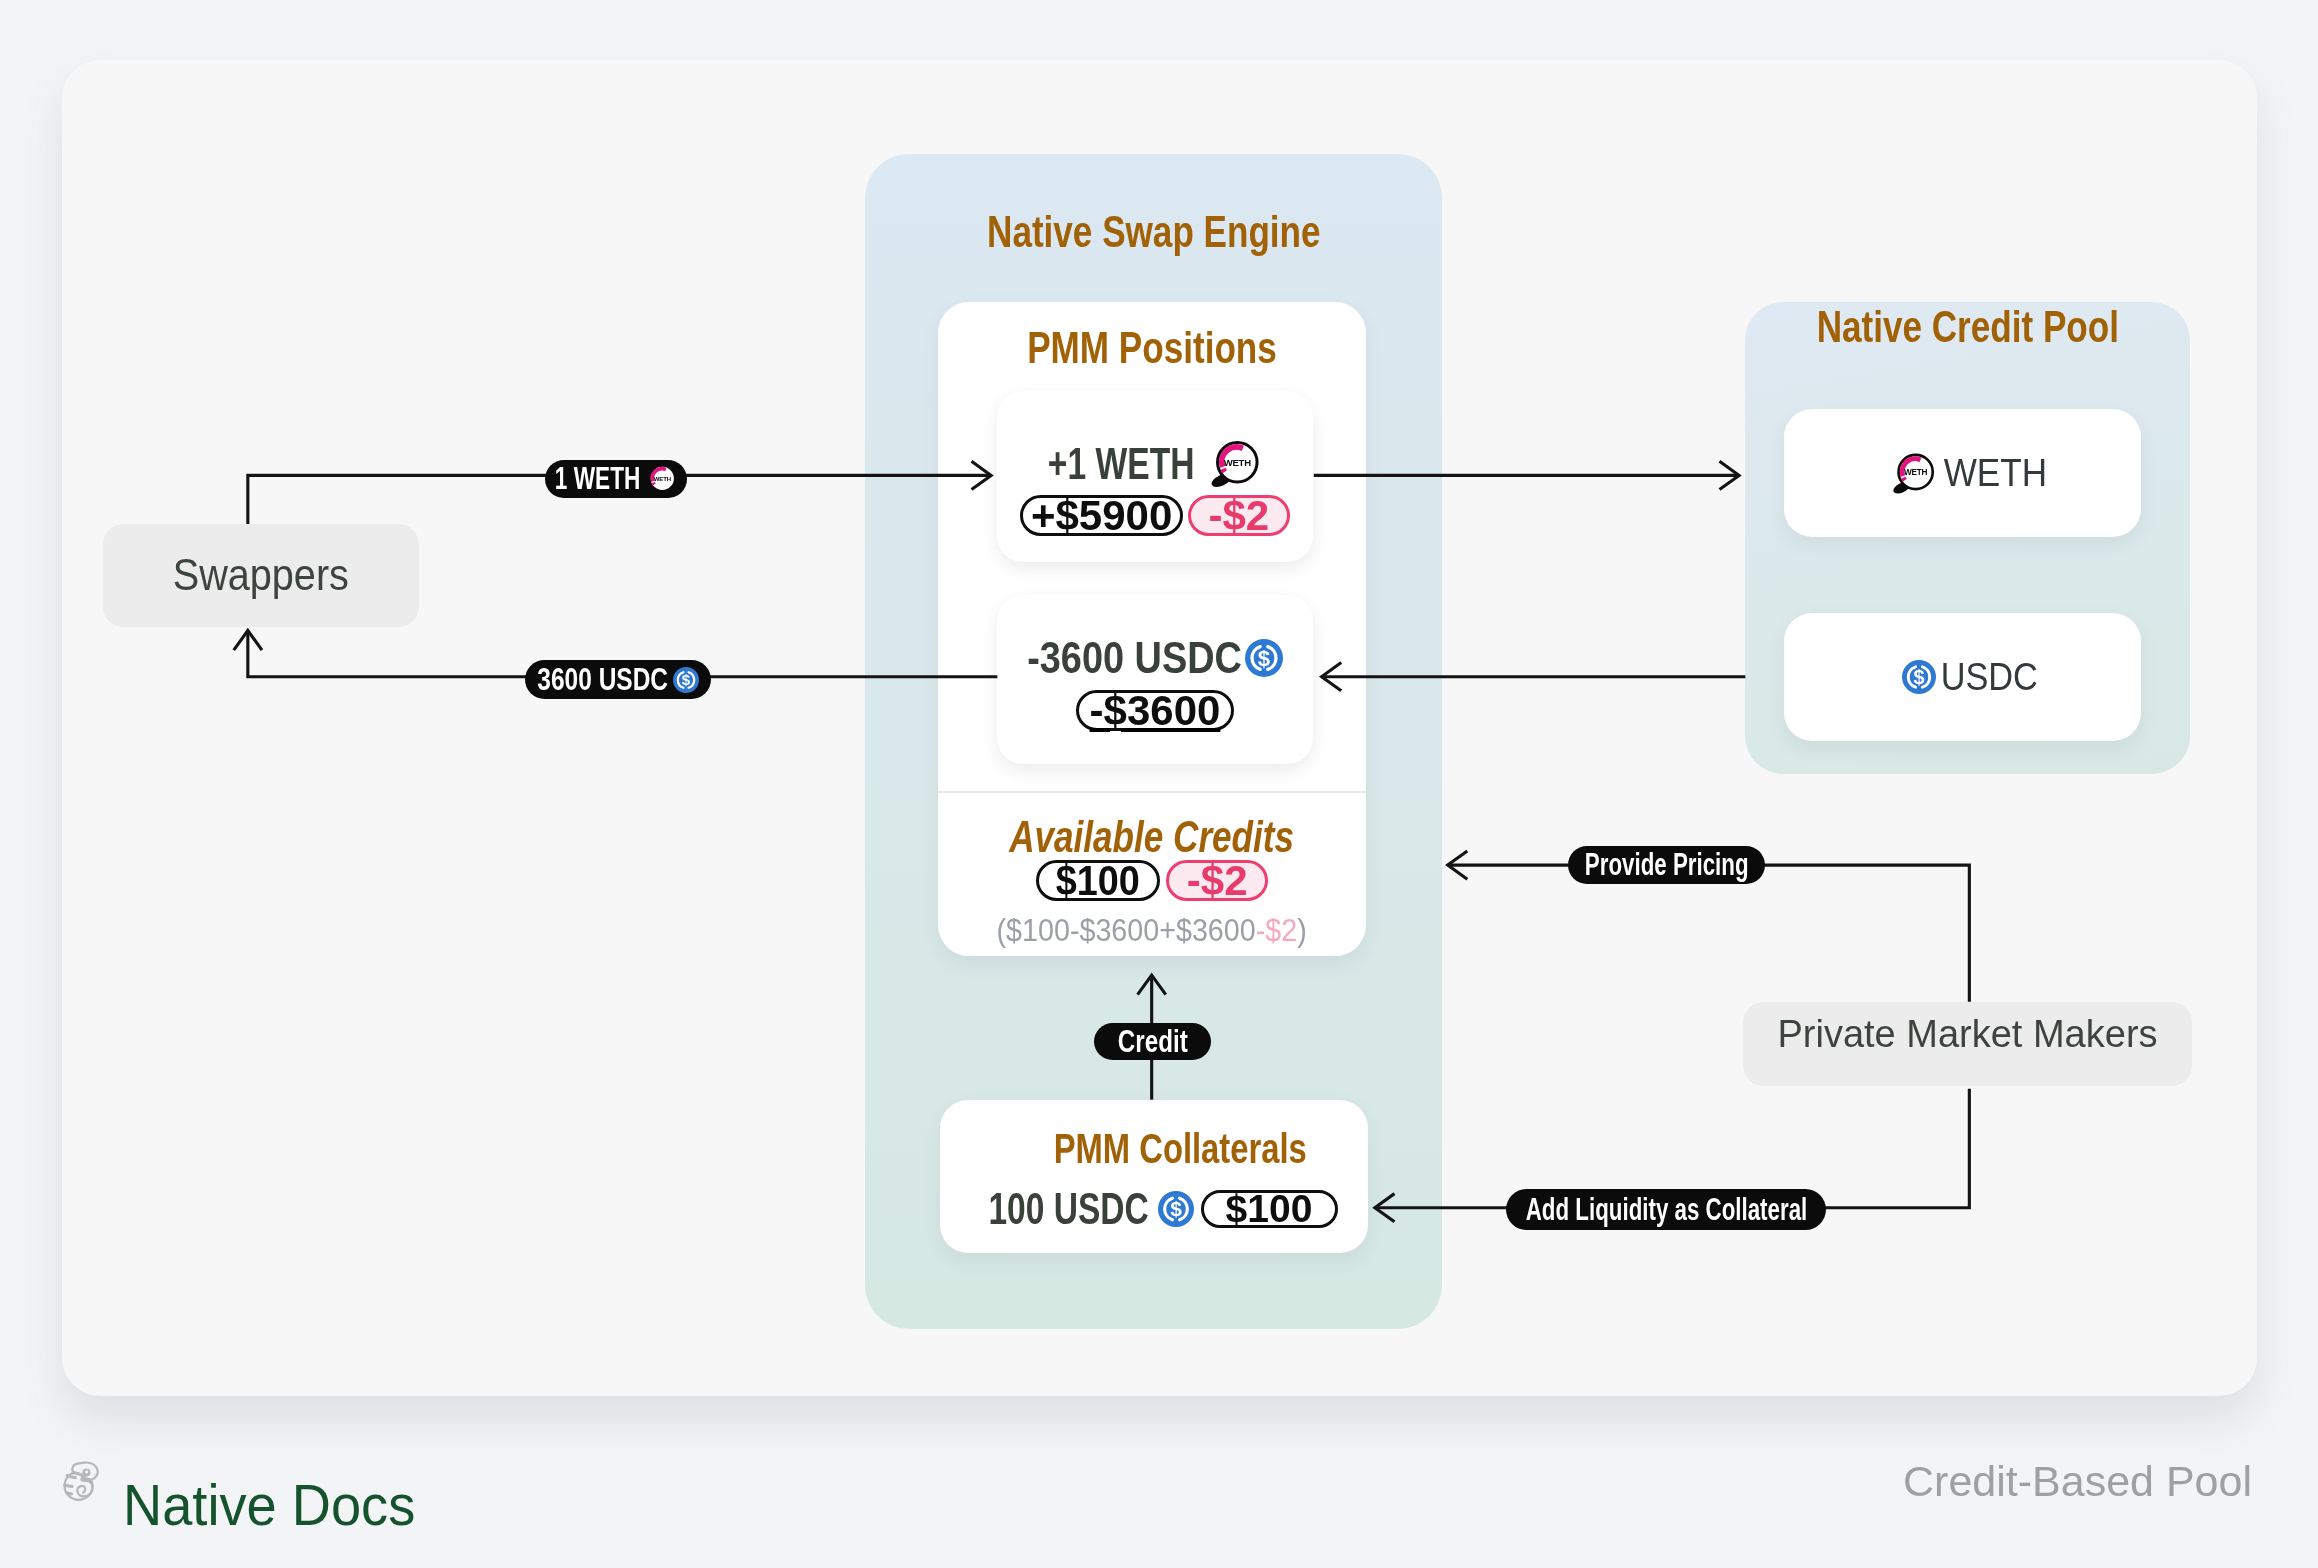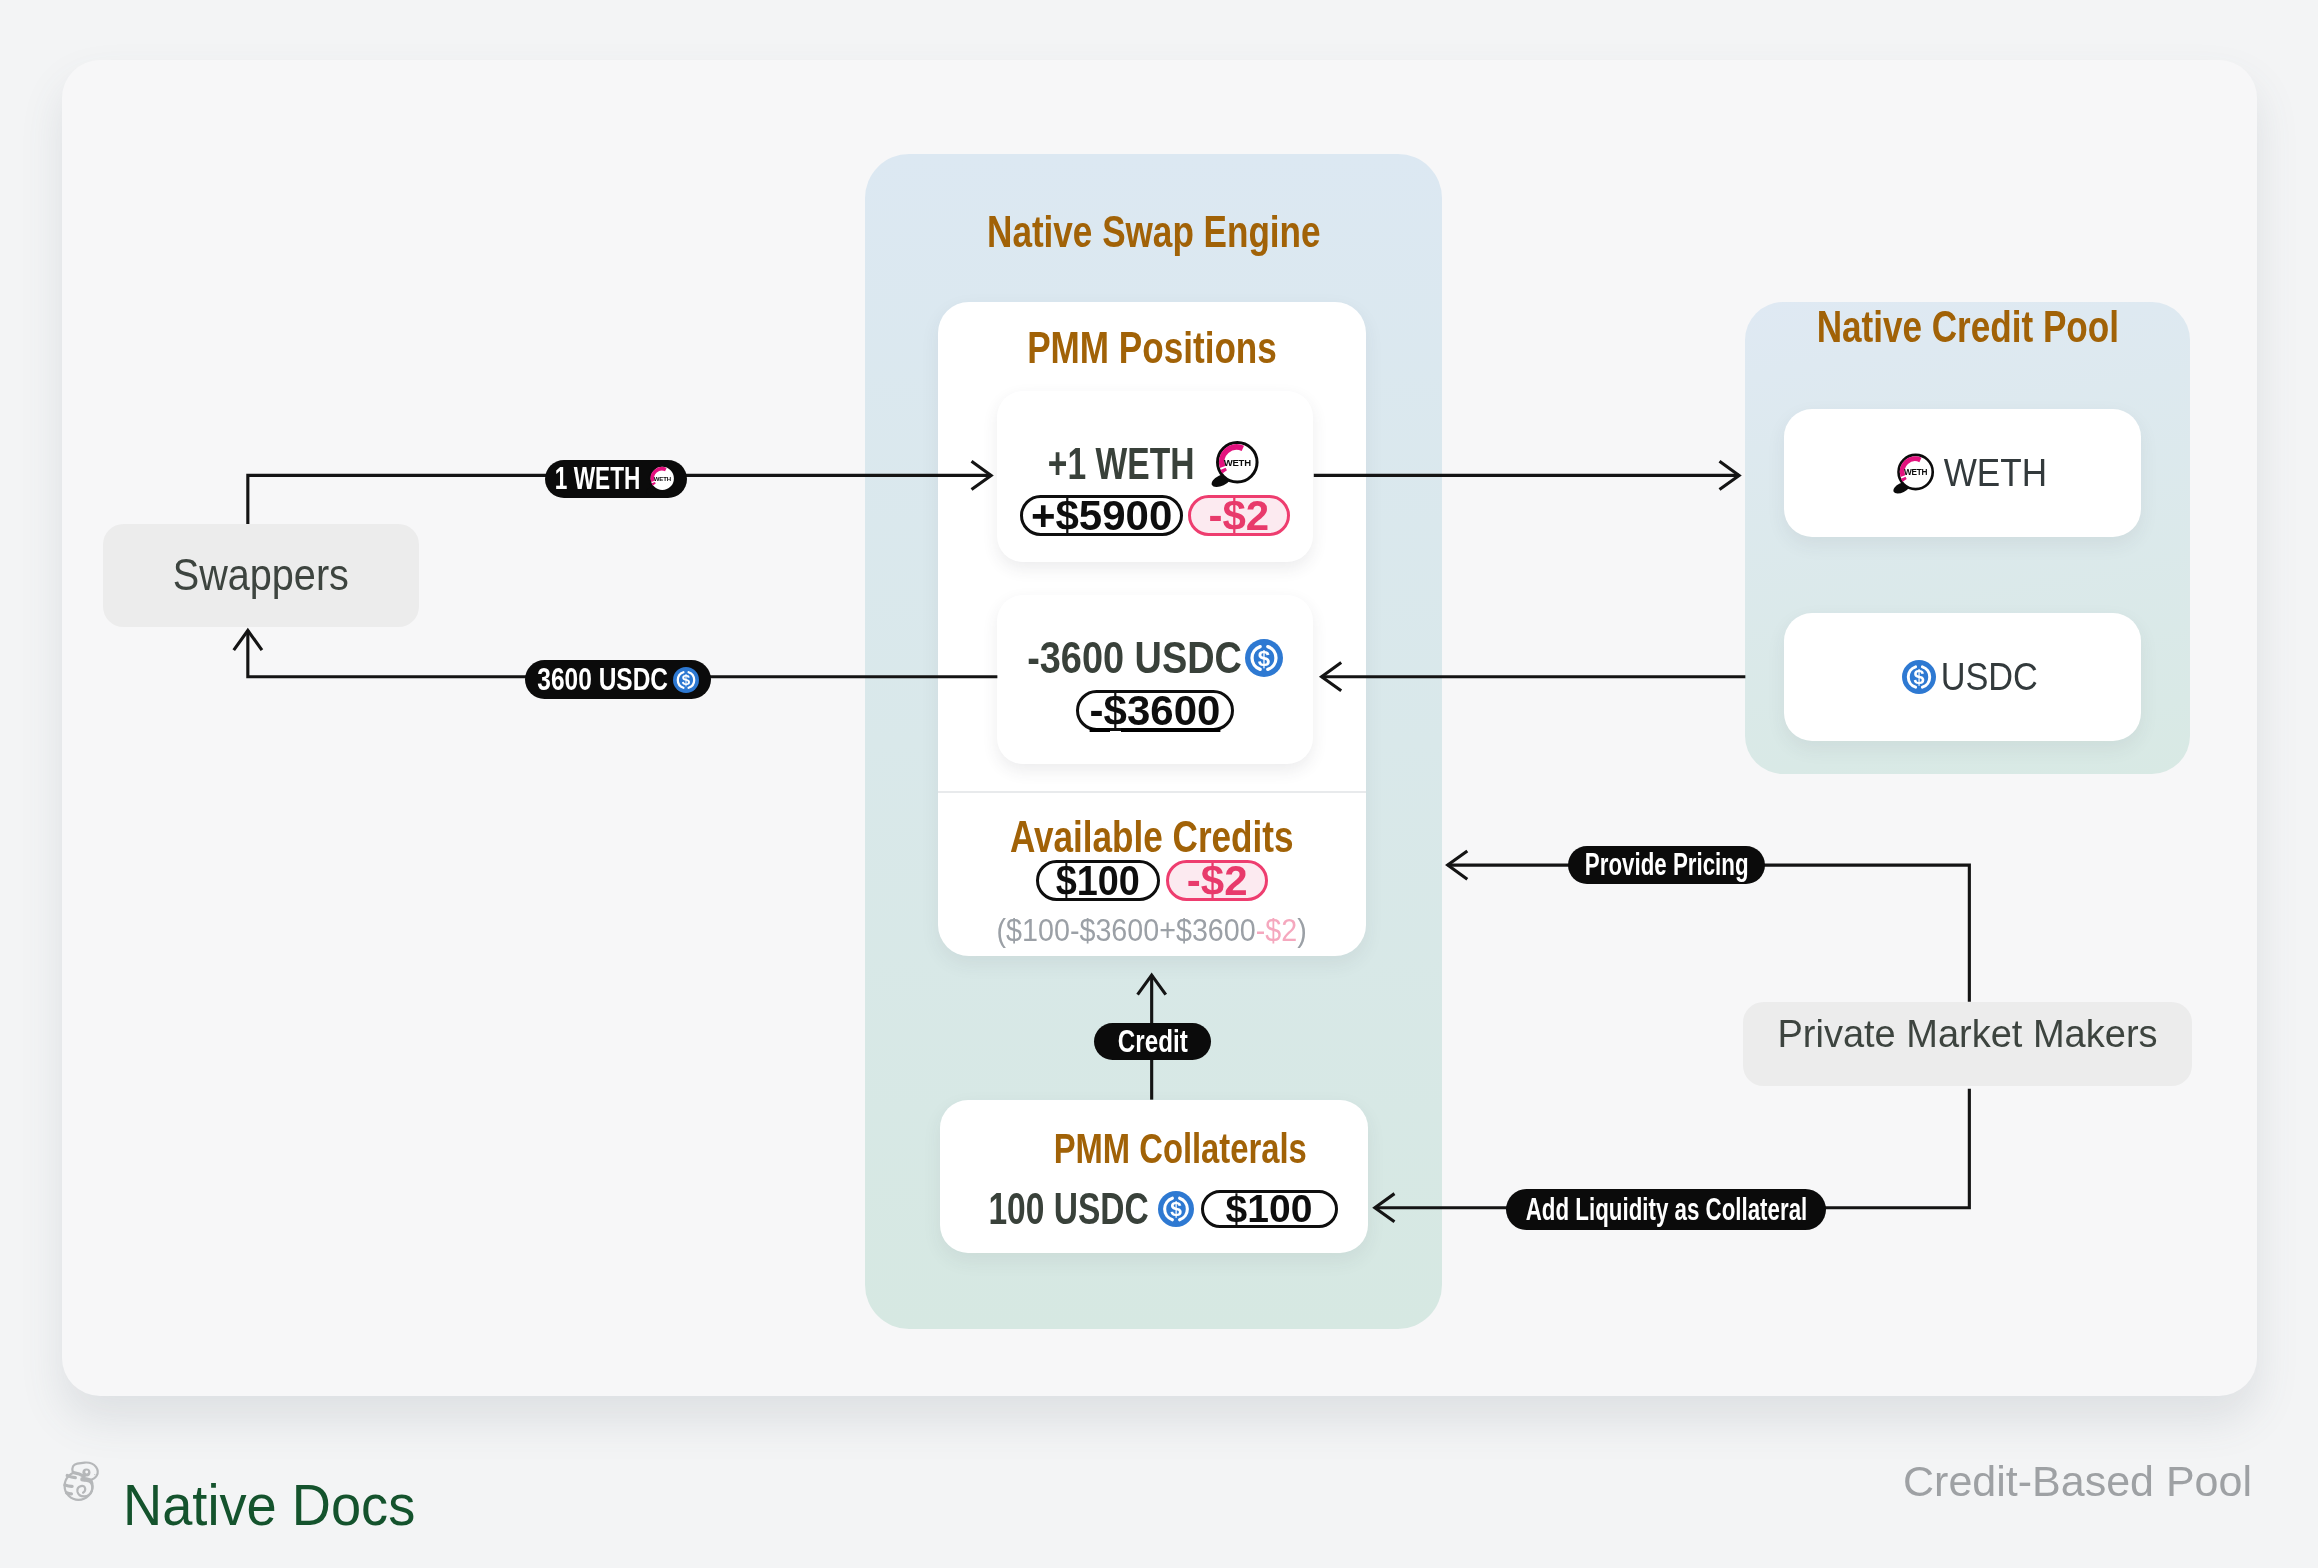--- a/index.html
+++ b/index.html
@@ -66,21 +66,21 @@
         <path d="M36 48 A19 19 0 0 0 36 12" stroke="#fff" stroke-width="5.2" fill="none" stroke-linecap="round"></path>
         <text x="30" y="42" text-anchor="middle" font-family="Liberation Sans,sans-serif" font-size="35" font-weight="700" fill="#fff">$</text>
       </svg>
     </span>
 </div>
 <div class="abs flexc" style="left:997px;top:690px;width:316px;height:41px;text-decoration:underline;">
   <span class="pill pill-bk" style="width:158px;height:41px;">-$3600</span>
 </div>
 
 <div class="abs" style="left:938px;top:791px;width:428px;height:1.6px;background:#e8eaec;"></div>
-<div class="abs flexc title" style="left:938px;top:810px;width:428px;height:53px;">
+<div class="abs flexc title" style="left:938px;top:810px;width:428px;height:53px;font-style:italic;">
     <span class="sx">Available Credits</span>
   </div>
 <div class="abs flexc" style="left:938px;top:860px;width:428px;height:41px;gap:6.3px;">
   <span class="pill pill-bk" style="width:124px;height:41px;">
       <span style="display:inline-block;transform:scaleX(.9);">$100</span>
     </span>
   <span class="pill pill-pk" style="width:102px;height:41px;">-$2</span>
 </div>
 <div class="abs flexc fgray" style="left:938px;top:910px;width:428px;height:41px;font-size:31px;">
     <span style="display:inline-block;transform:scaleX(.925);white-space:nowrap;">($100-$3600+$3600<span style="color:#f5a8be;">-$2</span>)</span>

